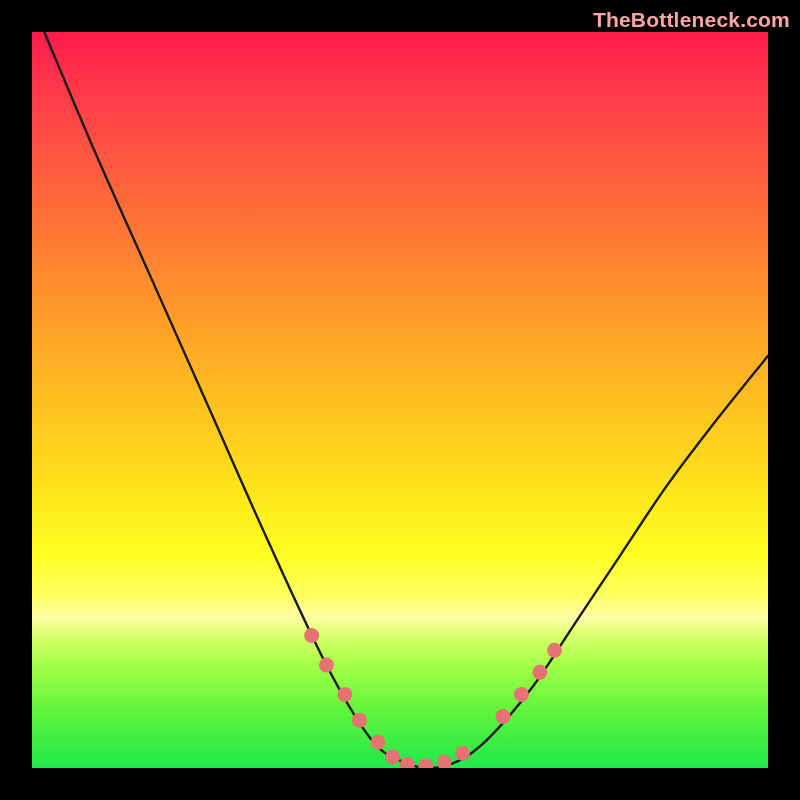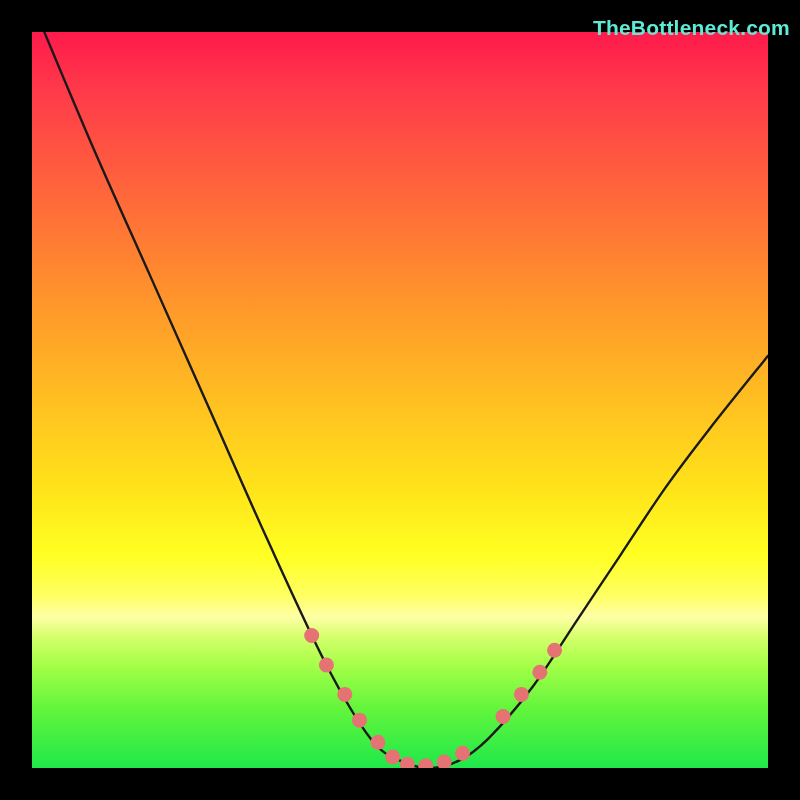--- a/index.html
+++ b/index.html
@@ -42,23 +42,23 @@
   .curve-svg {
     position: absolute;
     left: 0;
     top: 0;
     width: 736px;
     height: 736px;
     display: block;
   }
   .watermark {
     position: absolute;
-    top: 16px;
+    top: 8px;
     right: 10px;
-    color: #5eead4;
+    color: #fca5a5;
     font-size: 21px;
     font-weight: 600;
     letter-spacing: 0.2px;
     user-select: none;
   }
 </style>
 </head>
 <body>
 
 <div class="frame">

